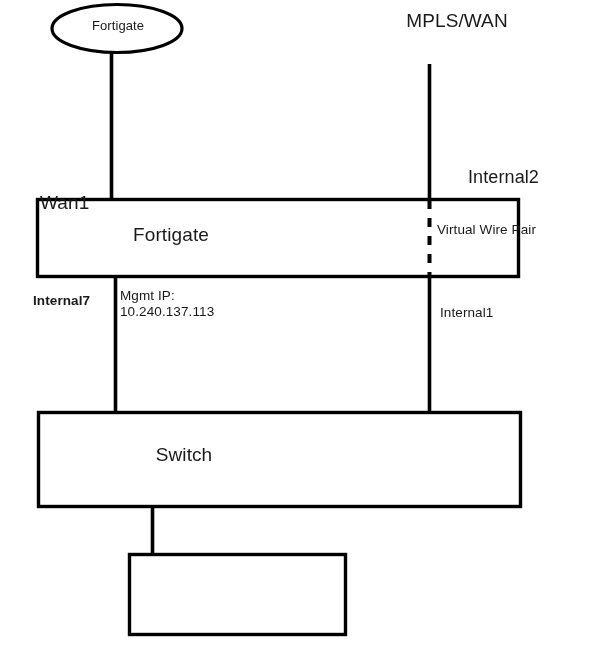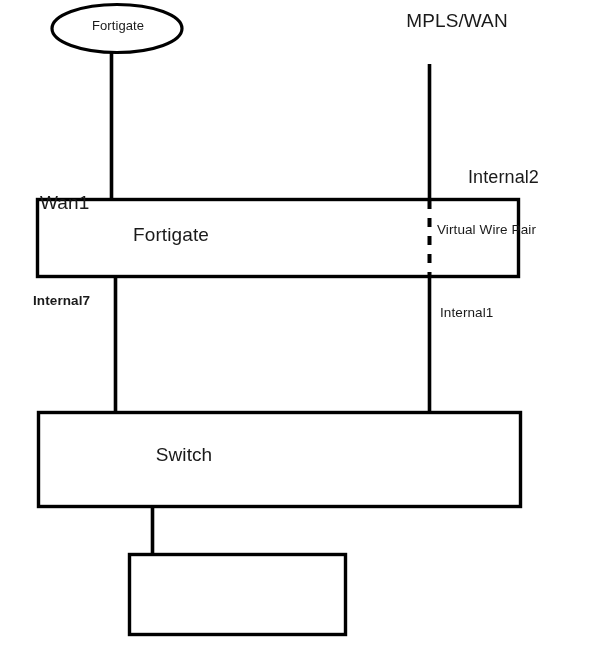--- a/index.html
+++ b/index.html
@@ -141,19 +141,21 @@
   <div class="lbl lbl-wan1">Wan1</div>
 
   <div class="lbl lbl-internal2">Internal2</div>
 
   <div class="lbl node-fortigate">Fortigate</div>
 
   <div class="lbl lbl-vwp">Virtual Wire Pair</div>
 
   <div class="lbl lbl-internal7">Internal7</div>
 
+  <div class="lbl lbl-mgmt">Mgmt IP:
+10.240.137.113</div>
 
   <div class="lbl lbl-internal1">Internal1</div>
 
   <div class="lbl node-switch">Switch</div>
 
 
 </div>
 
 </body></html>

